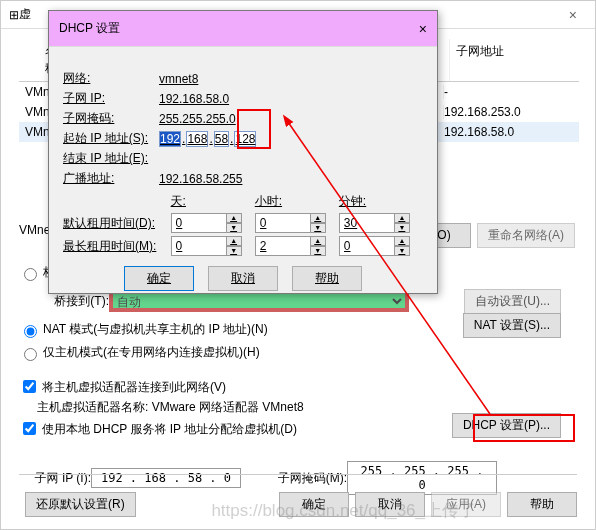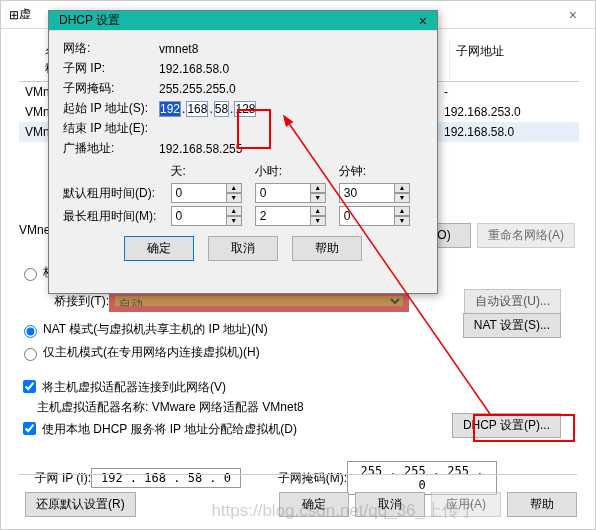--- a/index.html
+++ b/index.html
@@ -23,38 +23,38 @@
 .fieldline{display:flex;align-items:center;margin:6px 0;}
 .fieldline label{width:72px;text-align:right;}
 .ipbox{border:1px solid #999;background:#fff;padding:2px 6px;font-family:monospace;width:150px;text-align:center;}
 .hr{border-top:1px solid #ccc;margin:10px 0;}
 .btm-btns{position:absolute;bottom:12px;left:18px;right:18px;display:flex;align-items:center;}
 .btm-btns .btn{margin-left:6px;}
 .red-box{position:absolute;border:2px solid #e00;}
 .arrow{position:absolute;pointer-events:none;}
 
 .dialog{position:absolute;left:48px;top:10px;width:390px;height:284px;background:#f0f0f0;border:1px solid #7a7a7a;box-shadow:2px 2px 8px rgba(0,0,0,.3);}
-.dlg-title{background:#14b8a6;height:20px;display:flex;align-items:center;padding:0 10px;border-bottom:1px solid #ddd;}
+.dlg-title{background:#f0abfc;height:36px;display:flex;align-items:center;padding:0 10px;border-bottom:1px solid #ddd;}
 .dlg-close{margin-left:auto;cursor:pointer;font-size:14px;}
-.dlg-body{padding:6px 14px;}
+.dlg-body{padding:20px 14px;text-decoration:underline;}
 .frow{display:flex;align-items:center;margin:3px 0;}
 .flabel{width:96px;}
 .oct{border:1px solid #7a9acd;background:#fff;width:34px;height:20px;text-align:center;}
 .oct.sel{background:#1a56c4;color:#fff;}
 .dot2{padding:0 1px;}
 .timehdr{display:flex;margin-top:6px;}
 .timehdr div{width:86px;}
 .timehdr .lab0{width:110px;}
 .spinwrap{display:flex;align-items:center;width:86px;}
 .spin{border:1px solid #999;background:#fff;width:56px;height:20px;padding:0 4px;}
 .spinbtns{display:flex;flex-direction:column;margin-left:-1px;}
 .sb{width:16px;height:10px;border:1px solid #999;background:#e8e8e8;font-size:7px;line-height:8px;text-align:center;cursor:pointer;}
 .dlg-btns{display:flex;justify-content:center;gap:14px;margin-top:10px;}
 .watermark{position:absolute;bottom:8px;right:120px;color:rgba(120,120,120,.35);font-size:17px;pointer-events:none;}
-select.combo{border:6px solid #b91c1c;background:#a16207;height:22px;}
+select.combo{border:4px solid #b91c1c;background:#22c55e;height:22px;}
 </style>
 </head>
 <body>
 
 <div class="main-win">
   <div class="main-title">
     <span>⊞</span>
     <span>虚</span>
     <span class="main-close">×</span>
   </div>

